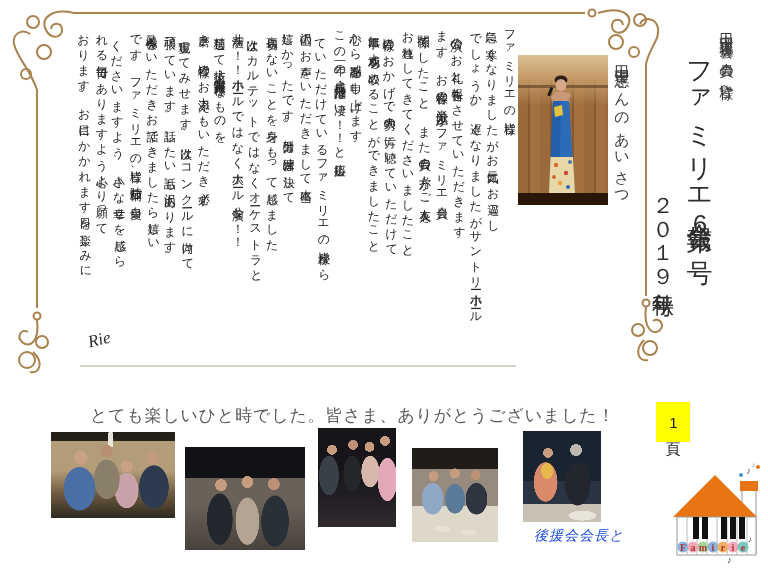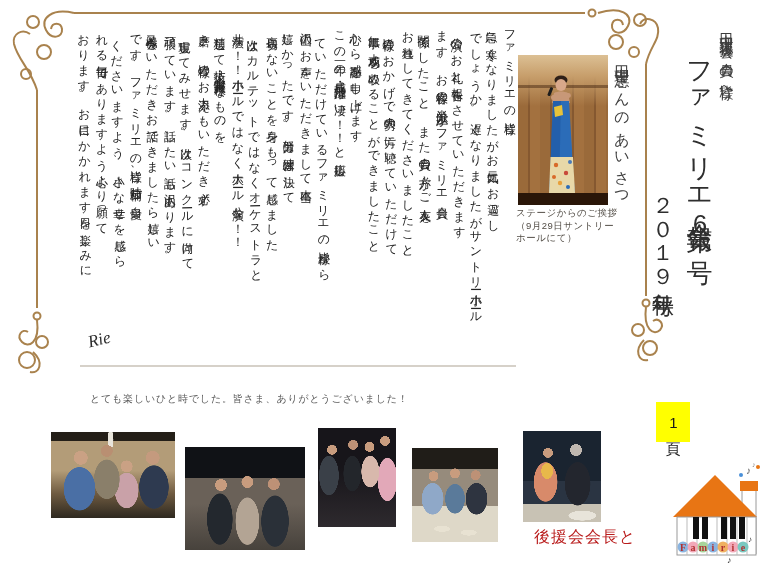--- a/index.html
+++ b/index.html
@@ -44,24 +44,24 @@
   .title-issue{position:absolute;left:648px;top:182px;height:180px;
      font-size:22px;letter-spacing:1.5px;color:#2e2e2e;}
   .badge{position:absolute;left:656px;top:402px;width:34px;height:40px;background:#ffff00;
      display:flex;align-items:center;justify-content:center;}
   .badge span{writing-mode:vertical-rl;text-orientation:upright;font-size:15px;
      line-height:16px;color:#1a1a1a;}
 
   
   .party-heading{position:absolute;left:64px;top:380px;font-size:15.5px;font-weight:bold;
      color:#141414;letter-spacing:.5px;}
-  .party-subtext{position:absolute;left:90px;top:392px;font-size:10px;color:#5a5a5a;
+  .party-subtext{position:absolute;left:90px;top:404px;font-size:17px;color:#5a5a5a;
      letter-spacing:.8px;}
-  .chairman-caption{position:absolute;left:534px;top:527px;font-size:16px;color:#b91c1c;
-     letter-spacing:1px;}
+  .chairman-caption{position:absolute;left:534px;top:527px;font-size:14px;color:#1d4ed8;
+     letter-spacing:1px;font-style:italic;}
 
   .photo{position:absolute;}
   .p1{left:51px;top:432px;width:124px;height:86px;background:
      radial-gradient(7px 7px at 24% 30%,#caa184 97%,transparent),
      radial-gradient(6px 6px at 45% 22%,#b98f72 97%,transparent),
      radial-gradient(3px 10px at 48% 9%,#e9e5db 97%,transparent),
      radial-gradient(6px 6px at 61% 40%,#caa184 97%,transparent),
      radial-gradient(7px 7px at 82% 30%,#c49a7e 97%,transparent),
      radial-gradient(16px 22px at 23% 66%,#4a6fa5 97%,transparent),
      radial-gradient(13px 20px at 45% 55%,#8a7f6a 97%,transparent),
@@ -191,25 +191,20 @@
       <path d="M32.5,102 L55,102 L57,138 L31,138 Z" fill="#e8d8a8"></path>
       <circle cx="38" cy="110" r="2.2" fill="#d86a2a"></circle>
       <circle cx="48" cy="118" r="2.2" fill="#c84a3a"></circle>
       <circle cx="42" cy="128" r="2.2" fill="#e8a03a"></circle>
       <circle cx="52" cy="107" r="2" fill="#4a7ab8"></circle>
       <circle cx="36" cy="122" r="2" fill="#d86a2a"></circle>
       <circle cx="50" cy="132" r="2" fill="#2b6cb8"></circle>
     </svg>
   </div>
   <div class="stage-side-caption vtext">田中理恵さんのあいさつ</div>
-  <div class="stage-caption">
-    <div>ステージからのご挨拶</div>
-    <div>（9月29日サントリー</div>
-    <div>ホールにて）</div>
-  </div>
 
   <div class="club-header vtext">田中理恵後援会　会員の皆様へ</div>
   <div class="title-main vtext">ファミリエ会報第6号</div>
   <div class="title-issue vtext">２０１９年秋号</div>
   <div class="badge">
     <span>1頁</span>
   </div>
 
   <div class="party-subtext">とても楽しいひと時でした。皆さま、ありがとうございました！</div>
   <div class="photo p1"></div>

